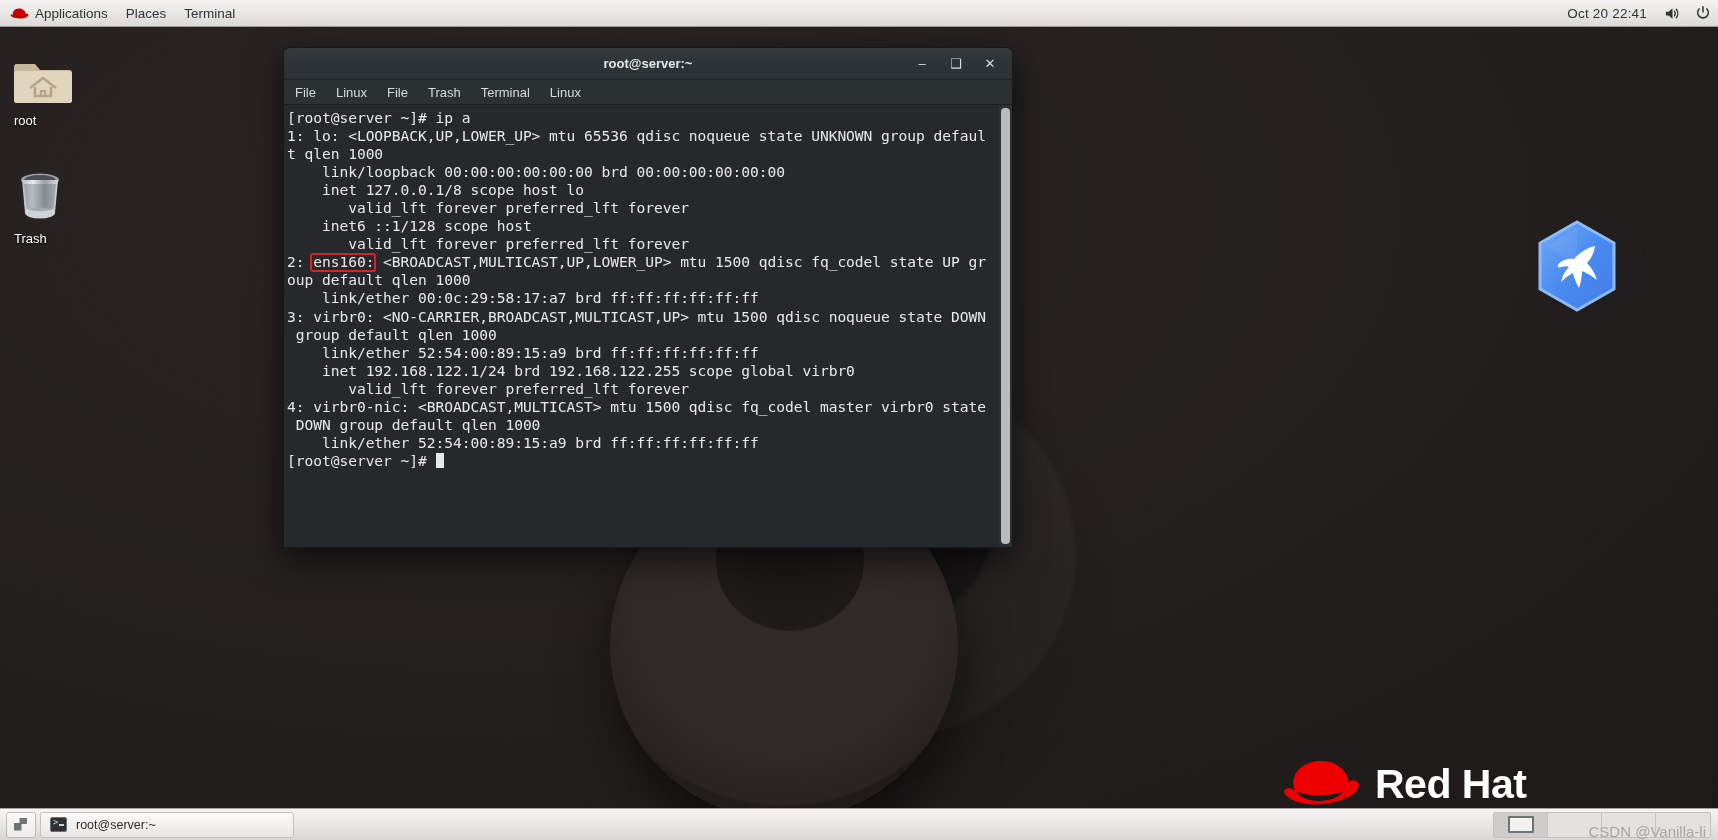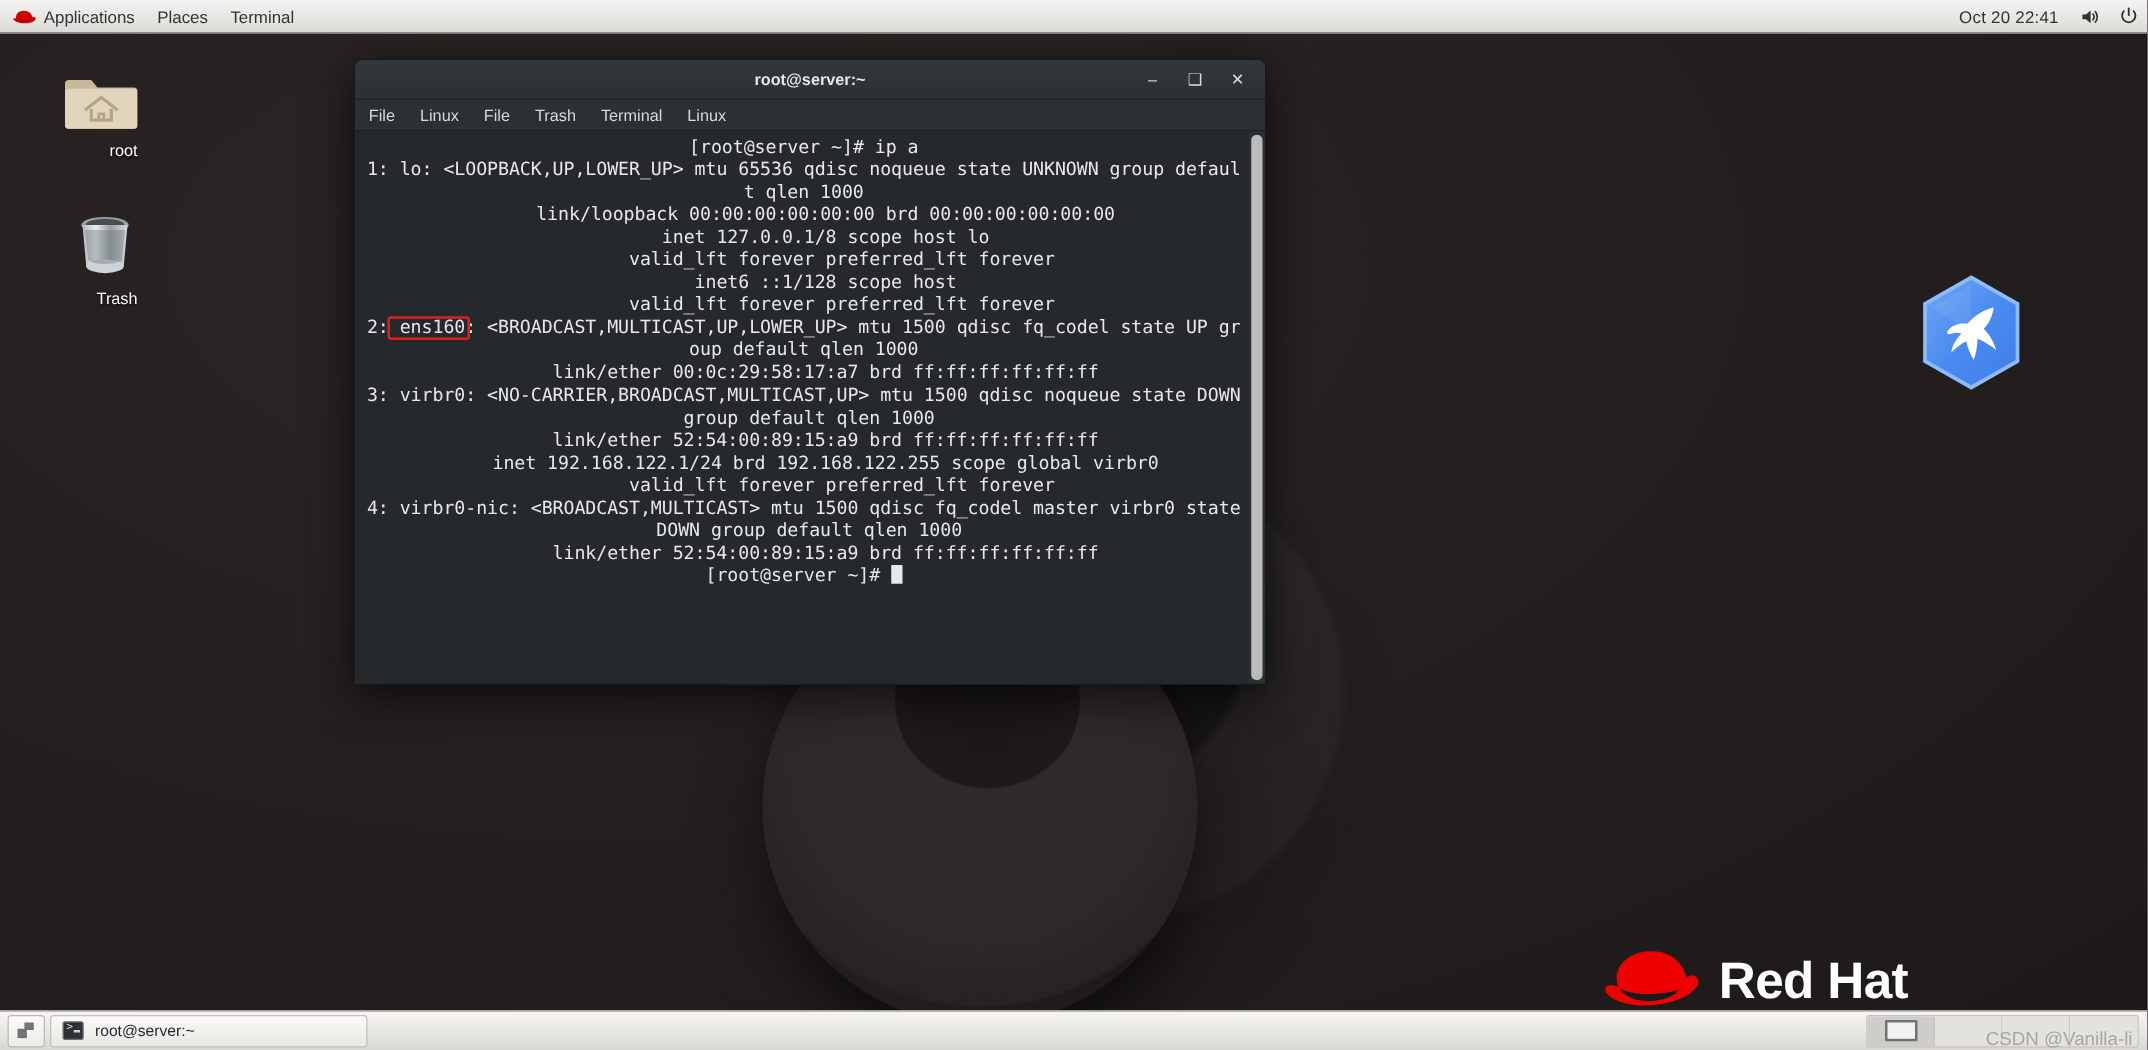--- a/index.html
+++ b/index.html
@@ -64,21 +64,21 @@
     padding: 0 10px; font-size: 13.5px; color: #2e3436; letter-spacing: 0.2px;
   }
   .panel-icon {
     padding: 0 7px; display: flex; align-items: center; height: 26px;
   }
 
   
   .desk-icon {
     position: absolute;
     width: 96px;
-    display: flex; flex-direction: column; align-items: flex-end;
+    display: flex; flex-direction: column; align-items: flex-start;
     text-align: center;
     color: #ffffff; font-size: 13px;
     text-shadow: 0 1px 2px rgba(0,0,0,0.9);
     z-index: 5;
   }
   .desk-icon .glyph { height: 60px; display:flex; align-items:flex-end; justify-content:center; }
   .desk-icon .label { margin-top: 7px; }
 
   
   #hex-logo { position: absolute; left: 1532px; top: 218px; z-index: 4; }
@@ -134,21 +134,20 @@
     padding-left: 1px;
     font-size: 13px; color: #d7dadb;
   }
   .menu-item { padding: 0 10px; line-height: 25px; cursor: default; }
 
   #term-body {
     flex: 1 1 auto; position: relative;
     background: #26292b;
     display: flex;
     overflow: hidden;
-    text-align: center;
   }
   #term-text {
     flex: 1 1 auto;
     padding: 4px 0 0 3px;
     font-family: "DejaVu Sans Mono", "Liberation Mono", monospace;
     font-size: 14.6px;
     line-height: 18.05px;
     color: #e8e8e8;
     white-space: pre;
     overflow: hidden;

